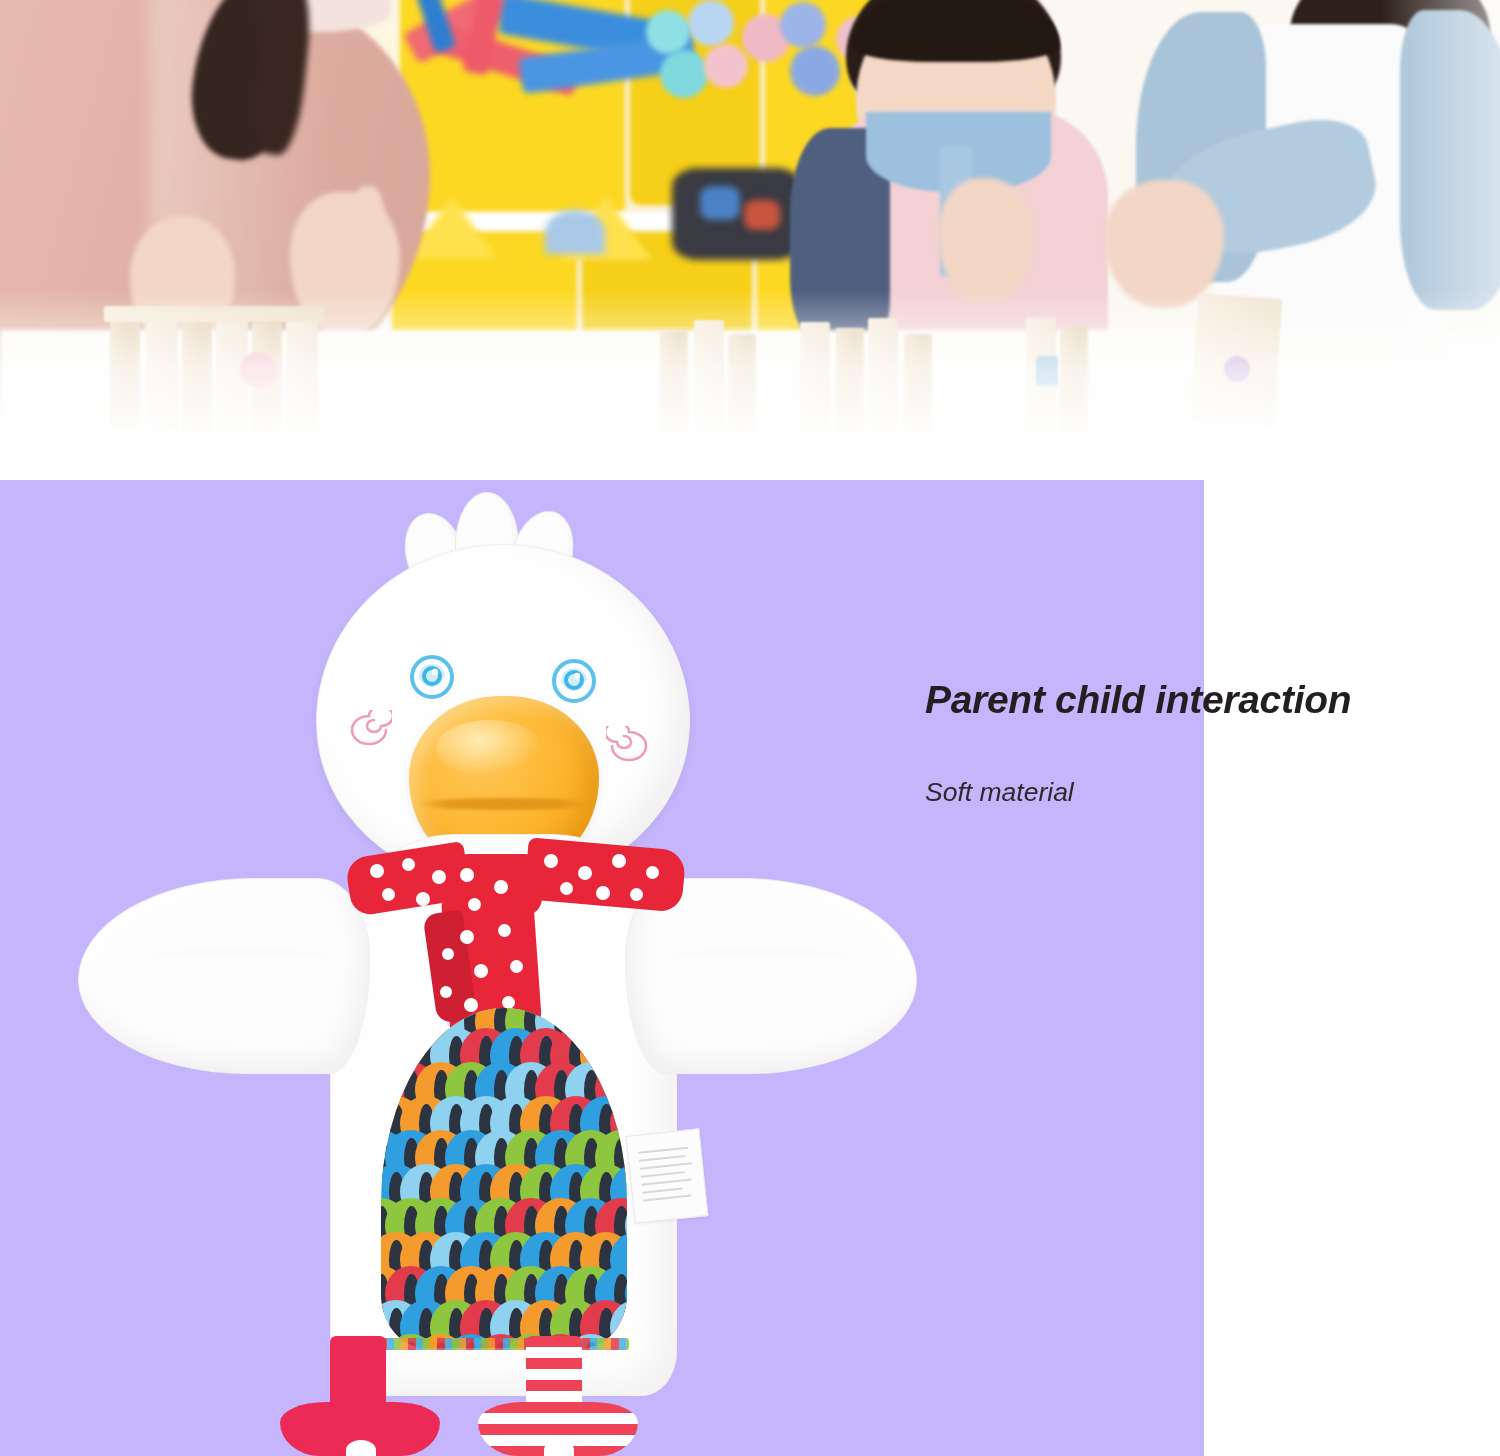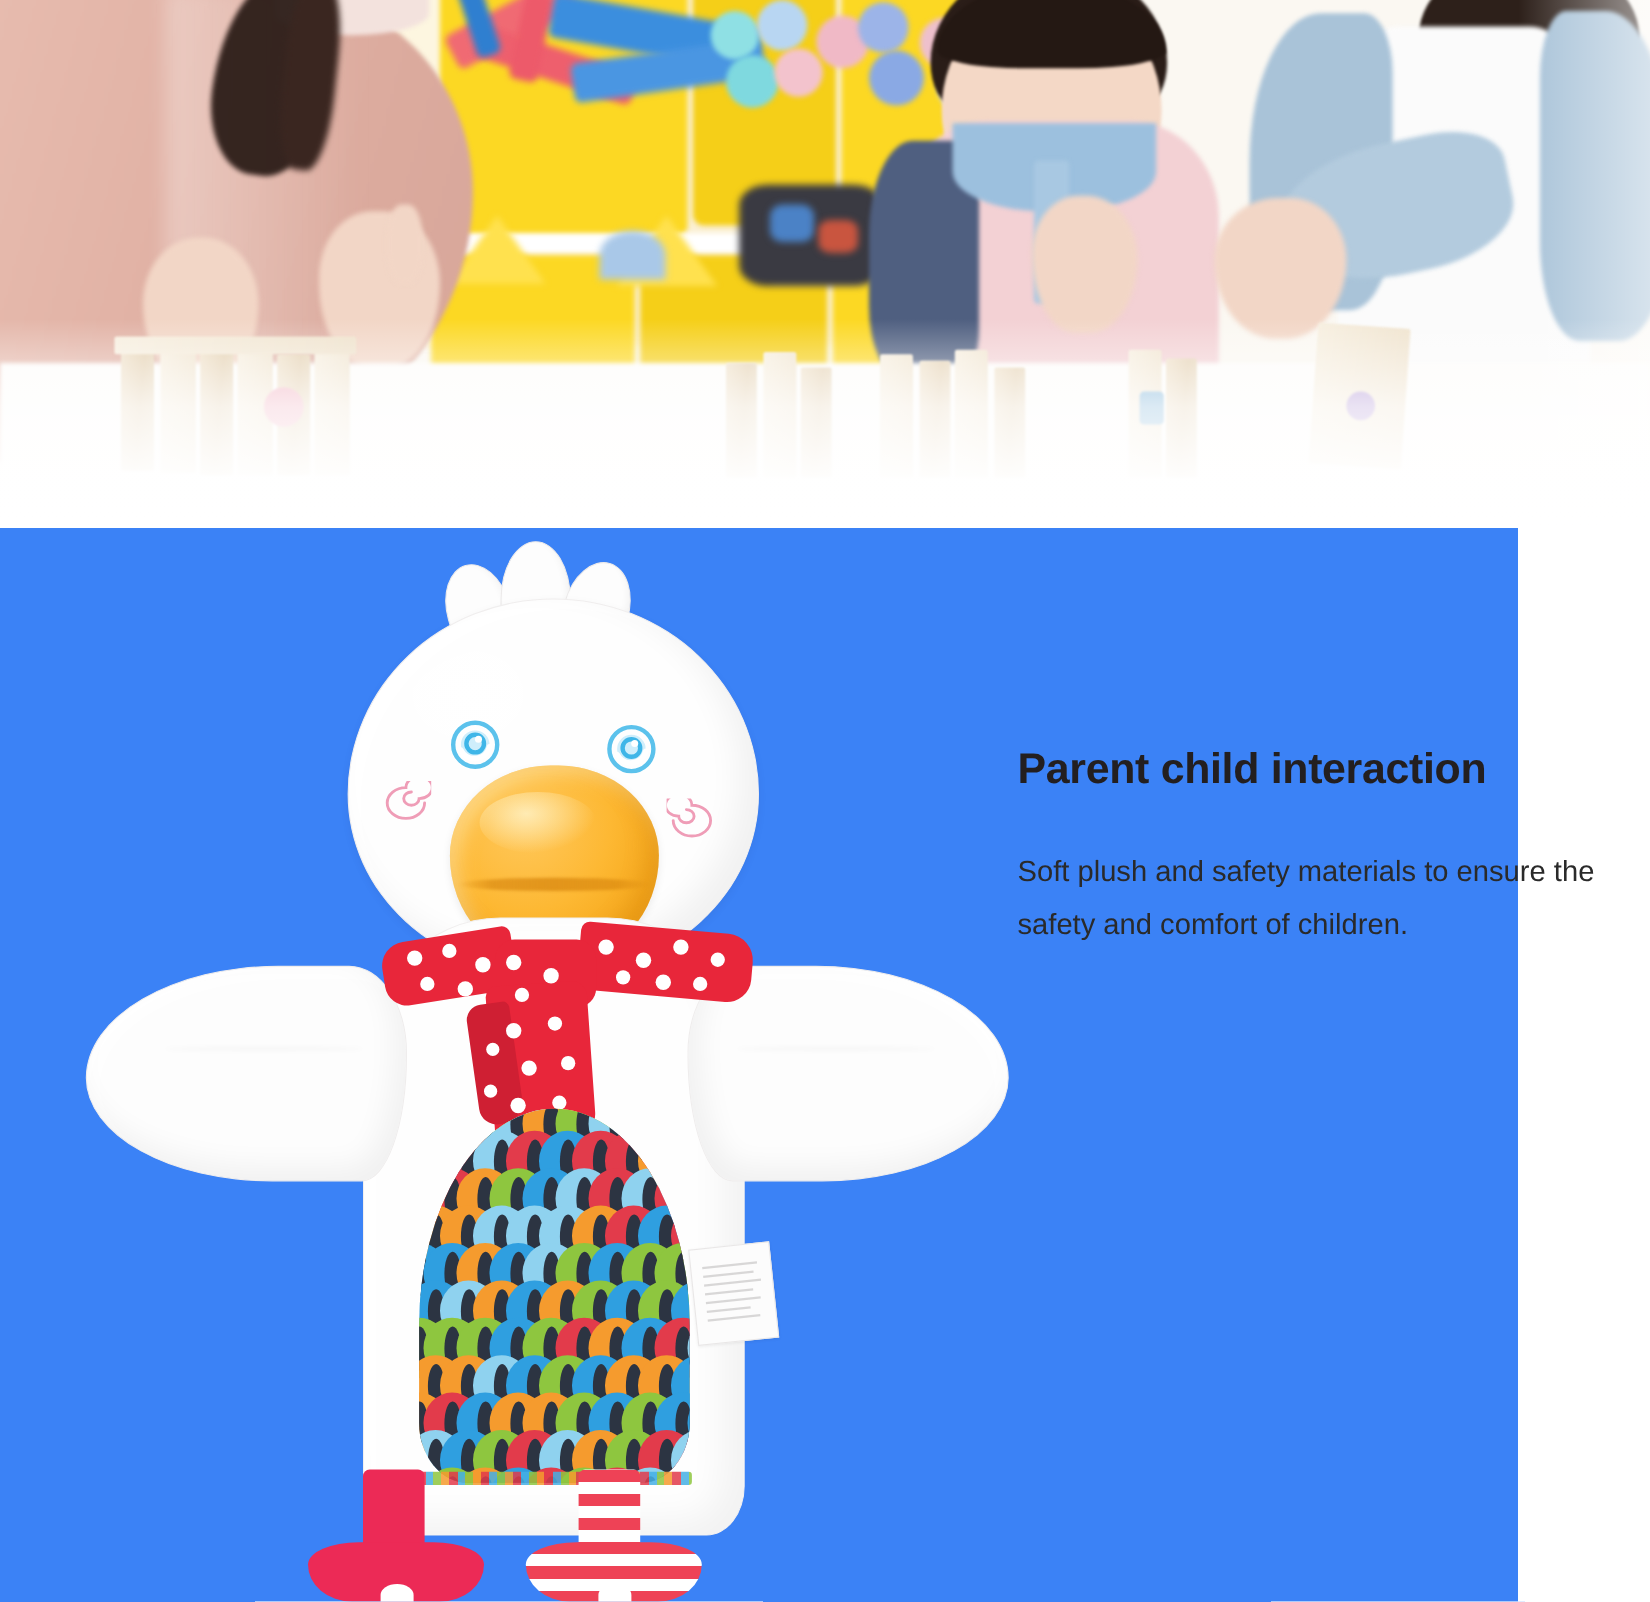--- a/index.html
+++ b/index.html
@@ -1,17 +1,17 @@
 <!DOCTYPE html>
 <html><head>
 <meta charset="utf-8">
 <style>
   html,body{margin:0;padding:0;background:#fff;}
   body{width:1500px;height:1456px;overflow:hidden;font-family:"Liberation Sans",sans-serif;}
-  .page{position:relative;width:1380px;height:1456px;background:#3b82f6;}
+  .page{position:relative;width:1204px;height:1456px;background:#c4b5fd;font-style:italic;}
 
   
   .hero{position:absolute;left:0;top:0;width:1500px;height:480px;overflow:hidden;background:#fdfcfa;}
   .hero-inner{position:absolute;inset:0;}
   .hero-fade{position:absolute;left:0;bottom:0;width:100%;height:190px;
     background:linear-gradient(to bottom,rgba(255,255,255,0) 0%,rgba(255,255,255,.72) 42%,rgba(255,255,255,.96) 76%,#fff 100%);z-index:40;}
   .hero-fade-r{position:absolute;right:0;top:0;width:120px;height:100%;
     background:linear-gradient(to right,rgba(255,255,255,0),rgba(255,255,255,.55));z-index:39;}
 
   .wall{position:absolute;left:0;top:0;width:1500px;height:480px;background:#fbf8f2;}
@@ -538,16 +538,16 @@
         <div class="tagline" style="left:10px;top:48px;width:50px;"></div>
         <div class="tagline" style="left:10px;top:56px;width:40px;"></div>
         <div class="tagline" style="left:10px;top:64px;width:48px;"></div>
       </div>
 
     </div>
   </div>
 
   <div class="copy">
     <h1 class="h1">Parent child interaction</h1>
-    <p class="p">Soft plush and safety materials to ensure the safety and comfort of children.</p>
+    <p class="p">Soft material</p>
   </div>
 
 </div>
 
 </body></html>

